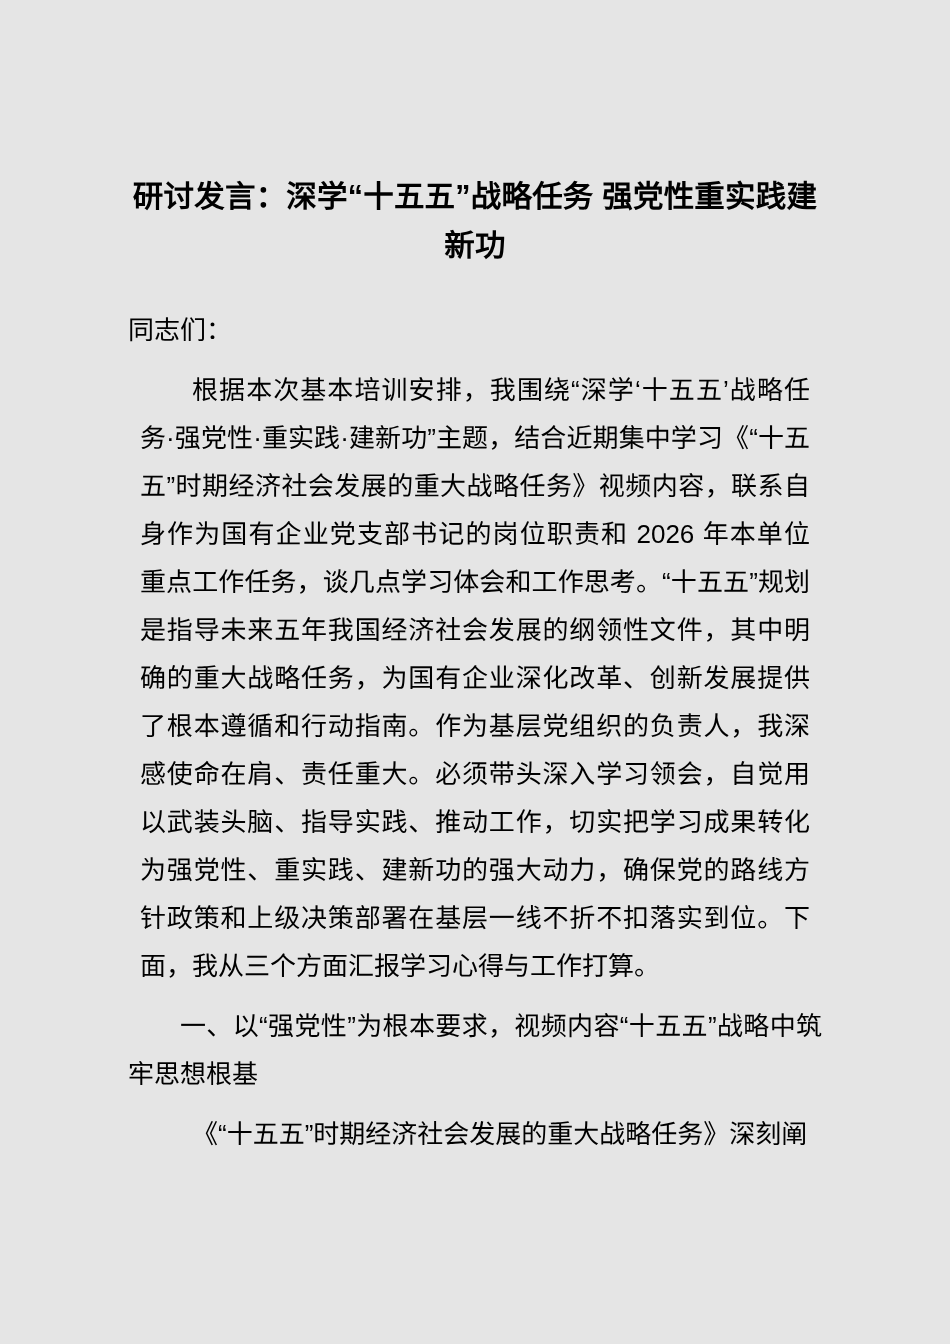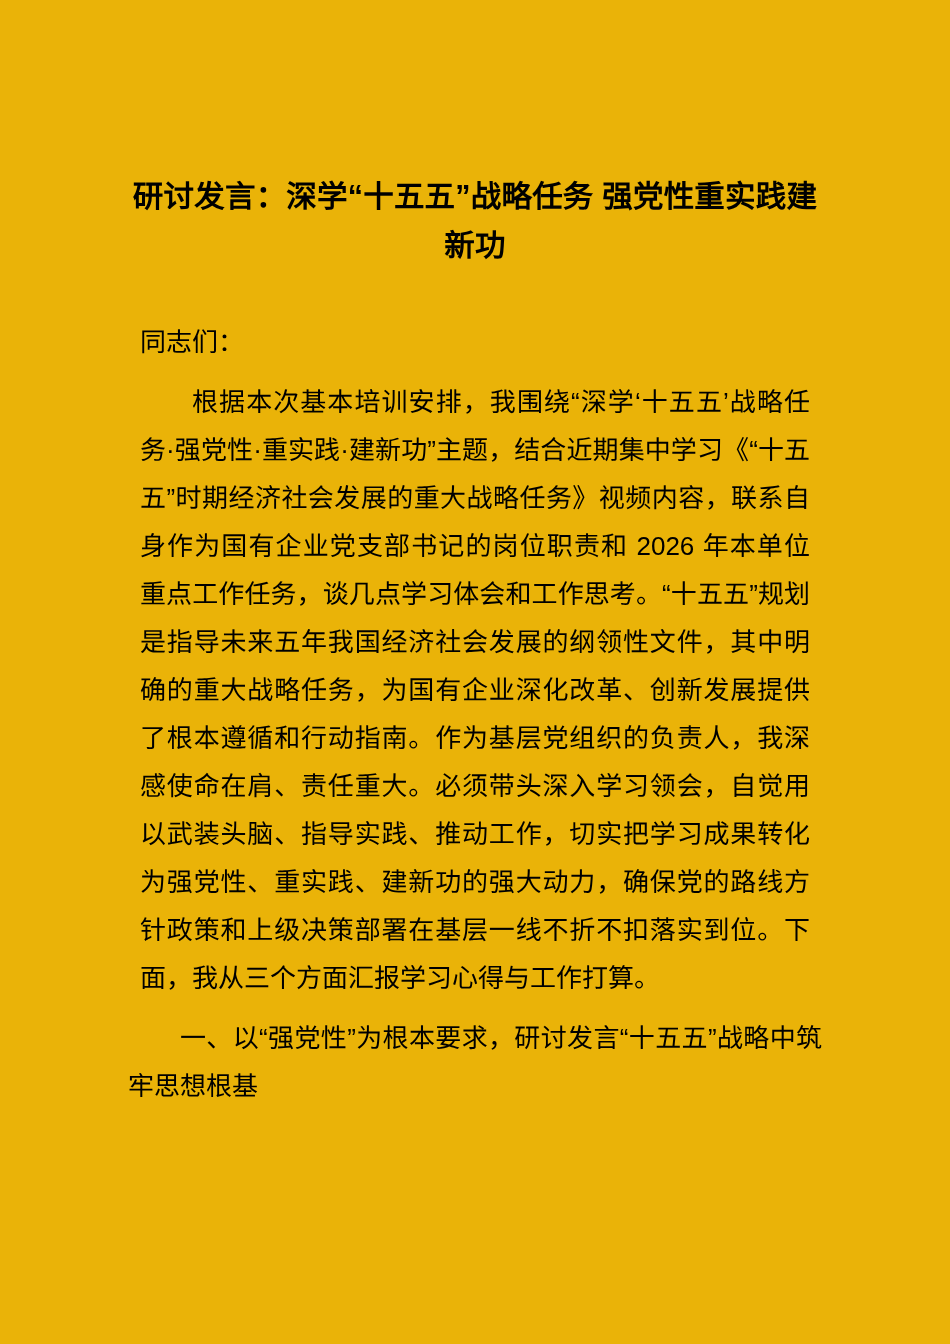--- a/index.html
+++ b/index.html
@@ -11,21 +11,21 @@
   body {
     font-family: "Liberation Sans", "DejaVu Sans", sans-serif;
     color: #000000;
     -webkit-font-smoothing: antialiased;
   }
   #page {
     position: relative;
     width: 950px;
     height: 1344px;
     margin: 0 auto;
-    background: #eab308;
+    background: #e5e5e5;
     overflow: hidden;
     box-sizing: border-box;
   }
   #content {
     position: absolute;
     left: 128px;
     top: 0;
     width: 694px;
   }
 
@@ -37,21 +37,21 @@
     font-size: 30.5px;
     font-weight: 700;
     line-height: 49px;
     letter-spacing: 0.2px;
     color: #000000;
     word-break: break-all;
   }
 
   
   .salutation {
-    margin: 12px;
+    margin: 0;
     padding-top: 36px;
     font-size: 26px;
     line-height: 48px;
     color: #000;
     text-align: justify;
     text-justify: inter-character;
     word-break: break-all;
   }
 
   .body-para {
@@ -84,17 +84,18 @@
 
 <div id="page">
   <div id="content">
 
     <h1 class="doc-title">研讨发言：深学“十五五”战略任务 强党性重实践建新功</h1>
 
     <p class="salutation">同志们：</p>
 
     <p class="body-para">根据本次基本培训安排，我围绕“深学‘十五五’战略任务·强党性·重实践·建新功”主题，结合近期集中学习《“十五五”时期经济社会发展的重大战略任务》视频内容，联系自身作为国有企业党支部书记的岗位职责和 2026 年本单位重点工作任务，谈几点学习体会和工作思考。“十五五”规划是指导未来五年我国经济社会发展的纲领性文件，其中明确的重大战略任务，为国有企业深化改革、创新发展提供了根本遵循和行动指南。作为基层党组织的负责人，我深感使命在肩、责任重大。必须带头深入学习领会，自觉用以武装头脑、指导实践、推动工作，切实把学习成果转化为强党性、重实践、建新功的强大动力，确保党的路线方针政策和上级决策部署在基层一线不折不扣落实到位。下面，我从三个方面汇报学习心得与工作打算。</p>
 
-    <p class="section-heading">一、以“强党性”为根本要求，研讨发言“十五五”战略中筑牢思想根基</p>
+    <p class="section-heading">一、以“强党性”为根本要求，视频内容“十五五”战略中筑牢思想根基</p>
 
+    <p class="body-para">《“十五五”时期经济社会发展的重大战略任务》深刻阐</p>
 
   </div>
 </div>
 
 </body></html>

